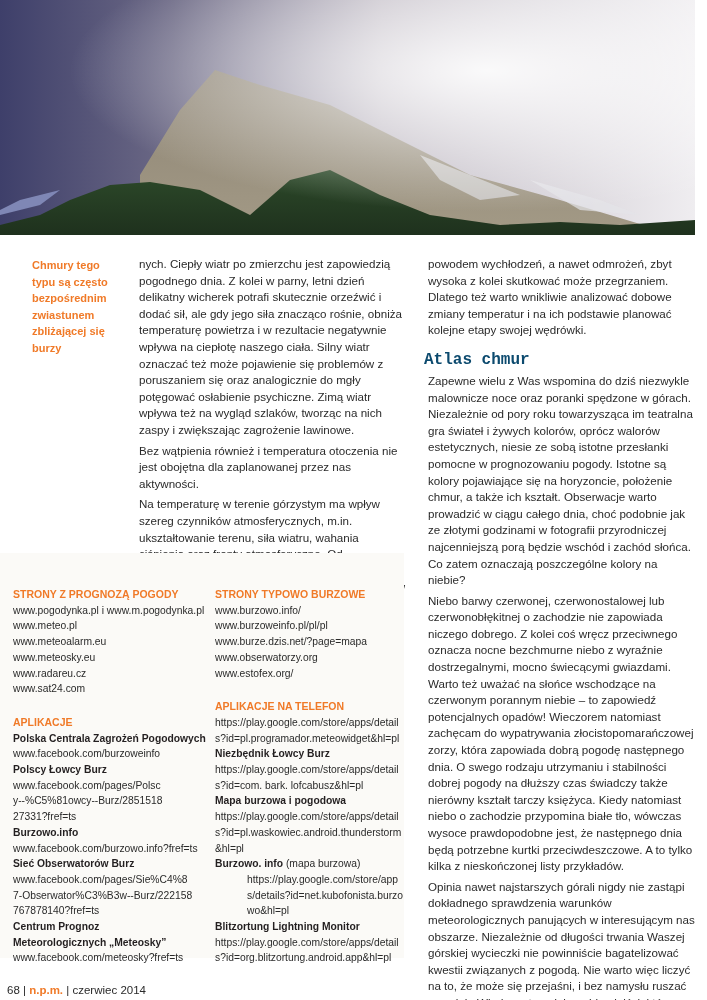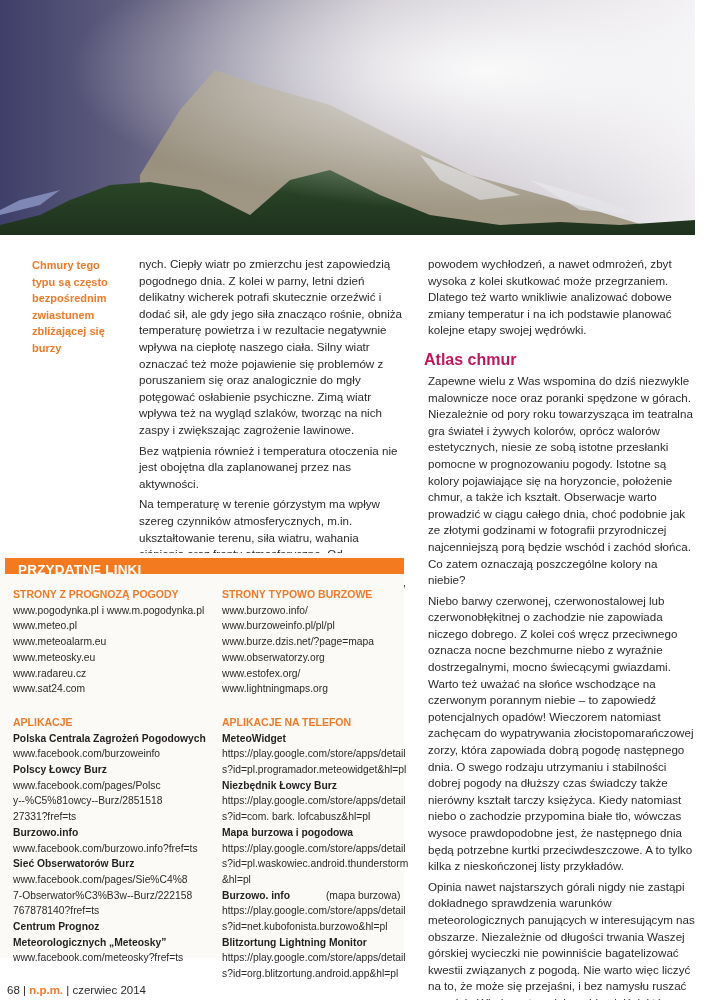--- a/index.html
+++ b/index.html
@@ -6,33 +6,33 @@
   body { width:707px; height:1000px; position:relative; overflow:hidden;
          font-family:"Liberation Sans", sans-serif; color:#231f20; }
   .photo { position:absolute; left:0; top:0; width:695px; height:235px; overflow:hidden; }
   .photo svg { display:block; }
   .caption { position:absolute; left:32px; top:257px; width:95px; color:#f07a28;
              font-size:11px; font-weight:bold; line-height:16.6px; }
   .col { position:absolute; font-size:11.6px; line-height:16.6px; color:#2a2a2a; }
   .col p { margin:4px; }
   .c1 { left:135px; top:252px; width:276px; }
   .c3 { left:424px; top:252px; width:276px; }
-  .heading { color:#be185d; font-weight:bold; font-size:16px; margin:12px 0 1px 0; line-height:18px; }
+  .heading { color:#0c4a6e; font-weight:bold; font-size:16px; margin:12px 0 1px 0; line-height:18px;font-family:Liberation Mono, monospace; }
   .links { position:absolute; left:0; top:553px; width:404px; height:405px; background:#fbfaf7; }
   .links-bar { position:absolute; left:5px; top:5px; width:399px; height:16px; background:#f47a20; }
   .links-title { position:absolute; left:13px; top:3px; color:#fff; font-weight:bold; font-size:13.5px; letter-spacing:0.2px; line-height:17px; }
   .lcol { position:absolute; font-size:10.3px; line-height:15.7px; color:#2a2a2a; font-family:"Liberation Sans", sans-serif; }
   .lcol .sec { color:#f07a28; font-weight:bold; font-size:10.5px; margin-top:4px; }
   .lcol .name { font-weight:bold; color:#231f20; }
   .lcol .sp { height:14px; }
   .lc1 { left:13px; top:30px; width:195px; }
-  .lc2 { left:222px; top:30px; width:190px; }
+  .lc2 { left:215px; top:30px; width:190px; }
   .footer { position:absolute; left:7px; top:984px; font-size:11.5px; color:#2a2a2a; }
   .footer .brand { color:#f07a28; font-weight:bold; }
-  .note { font-weight:normal;padding-left:33px; }
+  .note { font-weight:normal; }
 </style>
 </head>
 <body>
 
 <div class="photo">
   <svg width="695" height="235" viewBox="0 0 695 235">
     <defs>
       <linearGradient id="sky" x1="0" y1="0" x2="1" y2="0">
         <stop offset="0" stop-color="#3e3f6a"></stop>
         <stop offset="0.25" stop-color="#6d6a86"></stop>
@@ -81,23 +81,20 @@
 
 <div class="col c3">
   <p>powodem wychłodzeń, a nawet odmrożeń, zbyt wysoka z kolei skutkować może przegrzaniem. Dlatego też warto wnikliwie analizować dobowe zmiany temperatur i na ich podstawie planować kolejne etapy swojej wędrówki.</p>
   <div class="heading">Atlas chmur</div>
   <p>Zapewne wielu z Was wspomina do dziś niezwykle malownicze noce oraz poranki spędzone w górach. Niezależnie od pory roku towarzysząca im teatralna gra świateł i żywych kolorów, oprócz walorów estetycznych, niesie ze sobą istotne przesłanki pomocne w prognozowaniu pogody. Istotne są kolory pojawiające się na horyzoncie, położenie chmur, a także ich kształt. Obserwacje warto prowadzić w ciągu całego dnia, choć podobnie jak ze złotymi godzinami w fotografii przyrodniczej najcenniejszą porą będzie wschód i zachód słońca. Co zatem oznaczają poszczególne kolory na niebie?</p>
   <p>Niebo barwy czerwonej, czerwonostalowej lub czerwonobłękitnej o zachodzie nie zapowiada niczego dobrego. Z kolei coś wręcz przeciwnego oznacza nocne bezchmurne niebo z wyraźnie dostrzegalnymi, mocno świecącymi gwiazdami. Warto też uważać na słońce wschodzące na czerwonym porannym niebie – to zapowiedź potencjalnych opadów! Wieczorem natomiast zachęcam do wypatrywania złocistopomarańczowej zorzy, która zapowiada dobrą pogodę następnego dnia. O swego rodzaju utrzymaniu i stabilności dobrej pogody na dłuższy czas świadczy także nierówny kształt tarczy księżyca. Kiedy natomiast niebo o zachodzie przypomina białe tło, wówczas wysoce prawdopodobne jest, że następnego dnia będą potrzebne kurtki przeciwdeszczowe. A to tylko kilka z nieskończonej listy przykładów.</p>
   <p><span>Opinia nawet najstarszych górali nigdy nie zastąpi dokładnego sprawdzenia warunków meteorologicznych panujących w interesującym nas obszarze. Niezależnie od długości trwania Waszej górskiej wycieczki nie powinniście bagatelizować kwestii związanych z pogodą. Nie warto więc liczyć na to, że może się przejaśni, i bez namysłu ruszać na szlak. Wiedzą o tym dobrze himalaiści, którzy tygodniami czekają na okno pogodowe, wpatrując się w prognozy pogody na ekranach swoich laptopów. Jestem jednak pewny, że czas, jaki poświęcicie na obserwację natury i zwyczajne sprawdzenie prognozy pogody, zaowocuje Waszymi bezpiecznymi i radosnymi powrotami do domu.</span></p>
 </div>
 
 <div class="links">
-  <div class="links-bar">
-    <div class="links-title">PRZYDATNE LINKI</div>
-  </div>
 
   <div class="lcol lc1">
     <div class="sec">STRONY Z PROGNOZĄ POGODY</div>
     <div>www.pogodynka.pl i www.m.pogodynka.pl</div>
     <div>www.meteo.pl</div>
     <div>www.meteoalarm.eu</div>
     <div>www.meteosky.eu</div>
     <div>www.radareu.cz</div>
     <div>www.sat24.com</div>
     <div class="sp"></div>
@@ -114,31 +111,29 @@
     <div>www.facebook.com/meteosky?fref=ts</div>
   </div>
 
   <div class="lcol lc2">
     <div class="sec">STRONY TYPOWO BURZOWE</div>
     <div>www.burzowo.info/</div>
     <div>www.burzoweinfo.pl/pl/pl</div>
     <div>www.burze.dzis.net/?page=mapa</div>
     <div>www.obserwatorzy.org</div>
     <div>www.estofex.org/</div>
-    <div>www.lightningmaps.org</div>
     <div class="sp"></div>
     <div class="sec">APLIKACJE NA TELEFON</div>
-    <div class="name">MeteoWidget</div>
     <div style="word-break:break-all;">https://play.google.com/store/apps/details?id=pl.programador.meteowidget&amp;hl=pl</div>
     <div class="name">Niezbędnik Łowcy Burz</div>
     <div style="word-break:break-all;">https://play.google.com/store/apps/details?id=com. bark. lofcabusz&amp;hl=pl</div>
     <div class="name">Mapa burzowa i pogodowa</div>
     <div style="word-break:break-all;">https://play.google.com/store/apps/details?id=pl.waskowiec.android.thunderstorm&amp;hl=pl</div>
     <div><span class="name">Burzowo. info</span><span class="note"> (mapa burzowa)</span></div>
-    <div style="word-break:break-all;">https://play.google.com/store/apps/details?id=net.kubofonista.burzowo&amp;hl=pl</div>
+    <div style="word-break:break-all;margin-left:32px;">https://play.google.com/store/apps/details?id=net.kubofonista.burzowo&amp;hl=pl</div>
     <div class="name">Blitzortung Lightning Monitor</div>
     <div style="word-break:break-all;">https://play.google.com/store/apps/details?id=org.blitzortung.android.app&amp;hl=pl</div>
   </div>
 </div>
 
 <div class="footer">
   <span>68</span><span> | </span><span class="brand">n.p.m.</span><span> | </span><span>czerwiec 2014</span>
 </div>
 
 </body></html>

